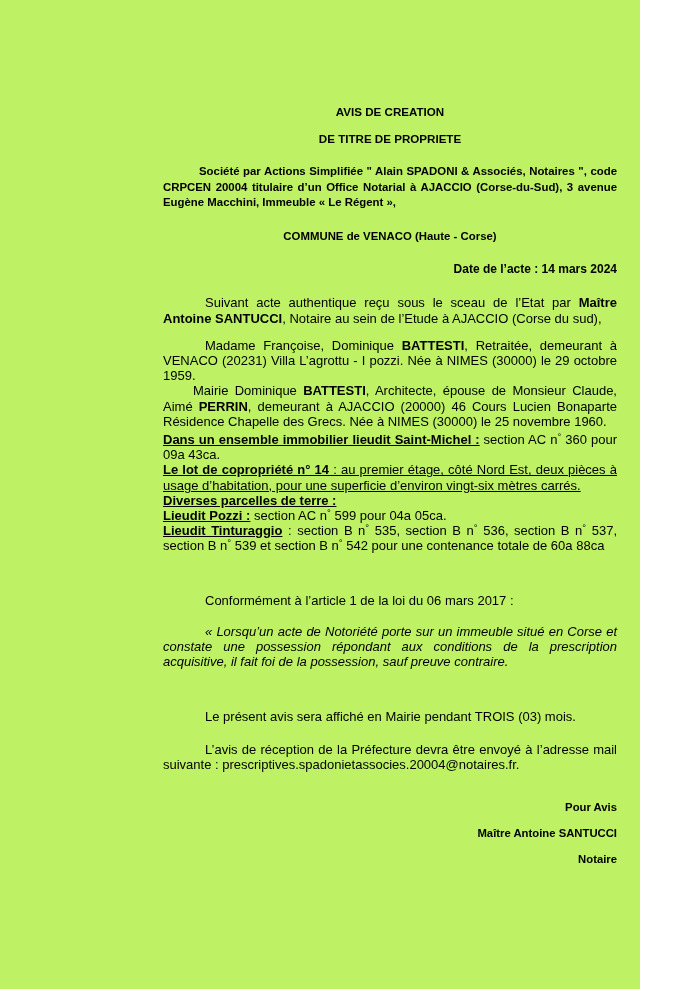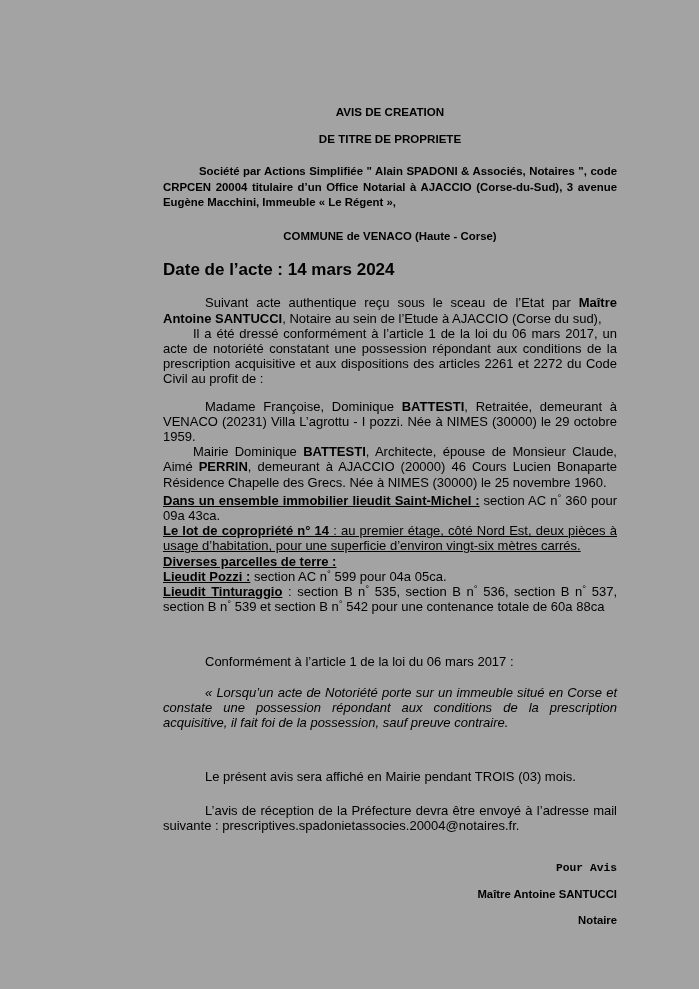--- a/index.html
+++ b/index.html
@@ -10,23 +10,23 @@
   }
   body {
     width: 699px;
     height: 989px;
     font-family: "Liberation Sans", sans-serif;
     color: #000000;
     -webkit-font-smoothing: none;
   }
   .page {
     position: relative;
-    width: 699px;
+    width: 640px;
     height: 989px;
-    background: #a3a3a3;
+    background: #bef264;
     box-sizing: border-box;
   }
   .content {
     position: absolute;
     left: 163px;
     top: 104px;
     width: 454px;
   }
 
   
@@ -42,21 +42,21 @@
   .indent  { text-indent: 42px; }
   .indent-sm { text-indent: 30px; }
 
   
   .gap-title   { margin-top: 0; }
   .sp-18 { margin-top: 18px; }
   .sp-16 { margin-top: 16px; }
   .sp-14 { margin-top: 3px; }
   .sp-12 { margin-top: 12px; }
   .sp-26 { margin-top: 39px; }
-  .sp-28 { margin-top: 28px; font-family: Liberation Mono, monospace; }
+  .sp-28 { margin-top: 28px; }
 
   .title {
     font-size: 11.6px;
     line-height: 15.4px;
     font-weight: bold;
     text-align: center;
   }
   .hdr-block {
     font-size: 11.4px;
     line-height: 15.4px;
@@ -65,23 +65,24 @@
     text-justify: inter-word;
     text-indent: 36px;
   }
   .commune {
     font-size: 11.4px;
     font-weight: bold;
     text-align: center;
     line-height: 15.4px;
   }
   .dateline {
-    font-size: 17px;
+    font-size: 12px;
     font-weight: bold;
     line-height: 15.4px;
+    text-align: right;
   }
   .signature {
     font-size: 11.3px;
     line-height: 14.6px;
     font-weight: bold;
     text-align: right;
   }
   .sup {
     font-size: 0.74em;
     vertical-align: 0.38em;
@@ -101,21 +102,20 @@
     <p class="title">DE TITRE DE PROPRIETE</p>
 
     <p class="hdr-block sp-18">Société par Actions Simplifiée " Alain SPADONI &amp; Associés, Notaires ", code CRPCEN 20004 titulaire d’un Office Notarial à AJACCIO (Corse-du-Sud), 3 avenue Eugène Macchini, Immeuble « Le Régent »,</p>
 
     <p class="commune sp-18">COMMUNE de VENACO (Haute - Corse)</p>
 
     <p class="dateline sp-18">Date de l’acte : 14 mars 2024</p>
 
     <p class="t just indent sp-18"><span>Suivant acte authentique reçu sous le sceau de l’Etat par </span><span class="b">Maître Antoine SANTUCCI</span><span>, Notaire au sein de l’Etude à AJACCIO (Corse du sud),</span></p>
 
-    <p class="t just indent-sm">Il a été dressé conformément à l’article 1 de la loi du 06 mars 2017, un acte de notoriété constatant une possession répondant aux conditions de la prescription acquisitive et aux dispositions des articles 2261 et 2272 du Code Civil au profit de :</p>
 
     <p class="t just indent sp-12"><span>Madame Françoise, Dominique </span><span class="b">BATTESTI</span><span>, Retraitée, demeurant à VENACO (20231) Villa L’agrottu - I pozzi. Née à NIMES (30000) le 29 octobre 1959.</span></p>
 
     <p class="t just indent-sm"><span>Mairie Dominique </span><span class="b">BATTESTI</span><span>, Architecte, épouse de Monsieur Claude, Aimé </span><span class="b">PERRIN</span><span>, demeurant à AJACCIO (20000) 46 Cours Lucien Bonaparte Résidence Chapelle des Grecs. Née à NIMES (30000) le 25 novembre 1960.</span></p>
 
     <p class="t just sp-14"><span class="bu">Dans un ensemble immobilier lieudit Saint-Michel :</span><span> section AC n</span><span class="sup">°</span><span> 360 pour 09a 43ca.</span></p>
 
     <p class="t just lot-line"><span class="lead">Le lot de copropriété n° 14</span><span> :  au premier étage, côté Nord Est, deux pièces à usage d’habitation, pour une superficie d’environ vingt-six mètres carrés.</span></p>
 
 

